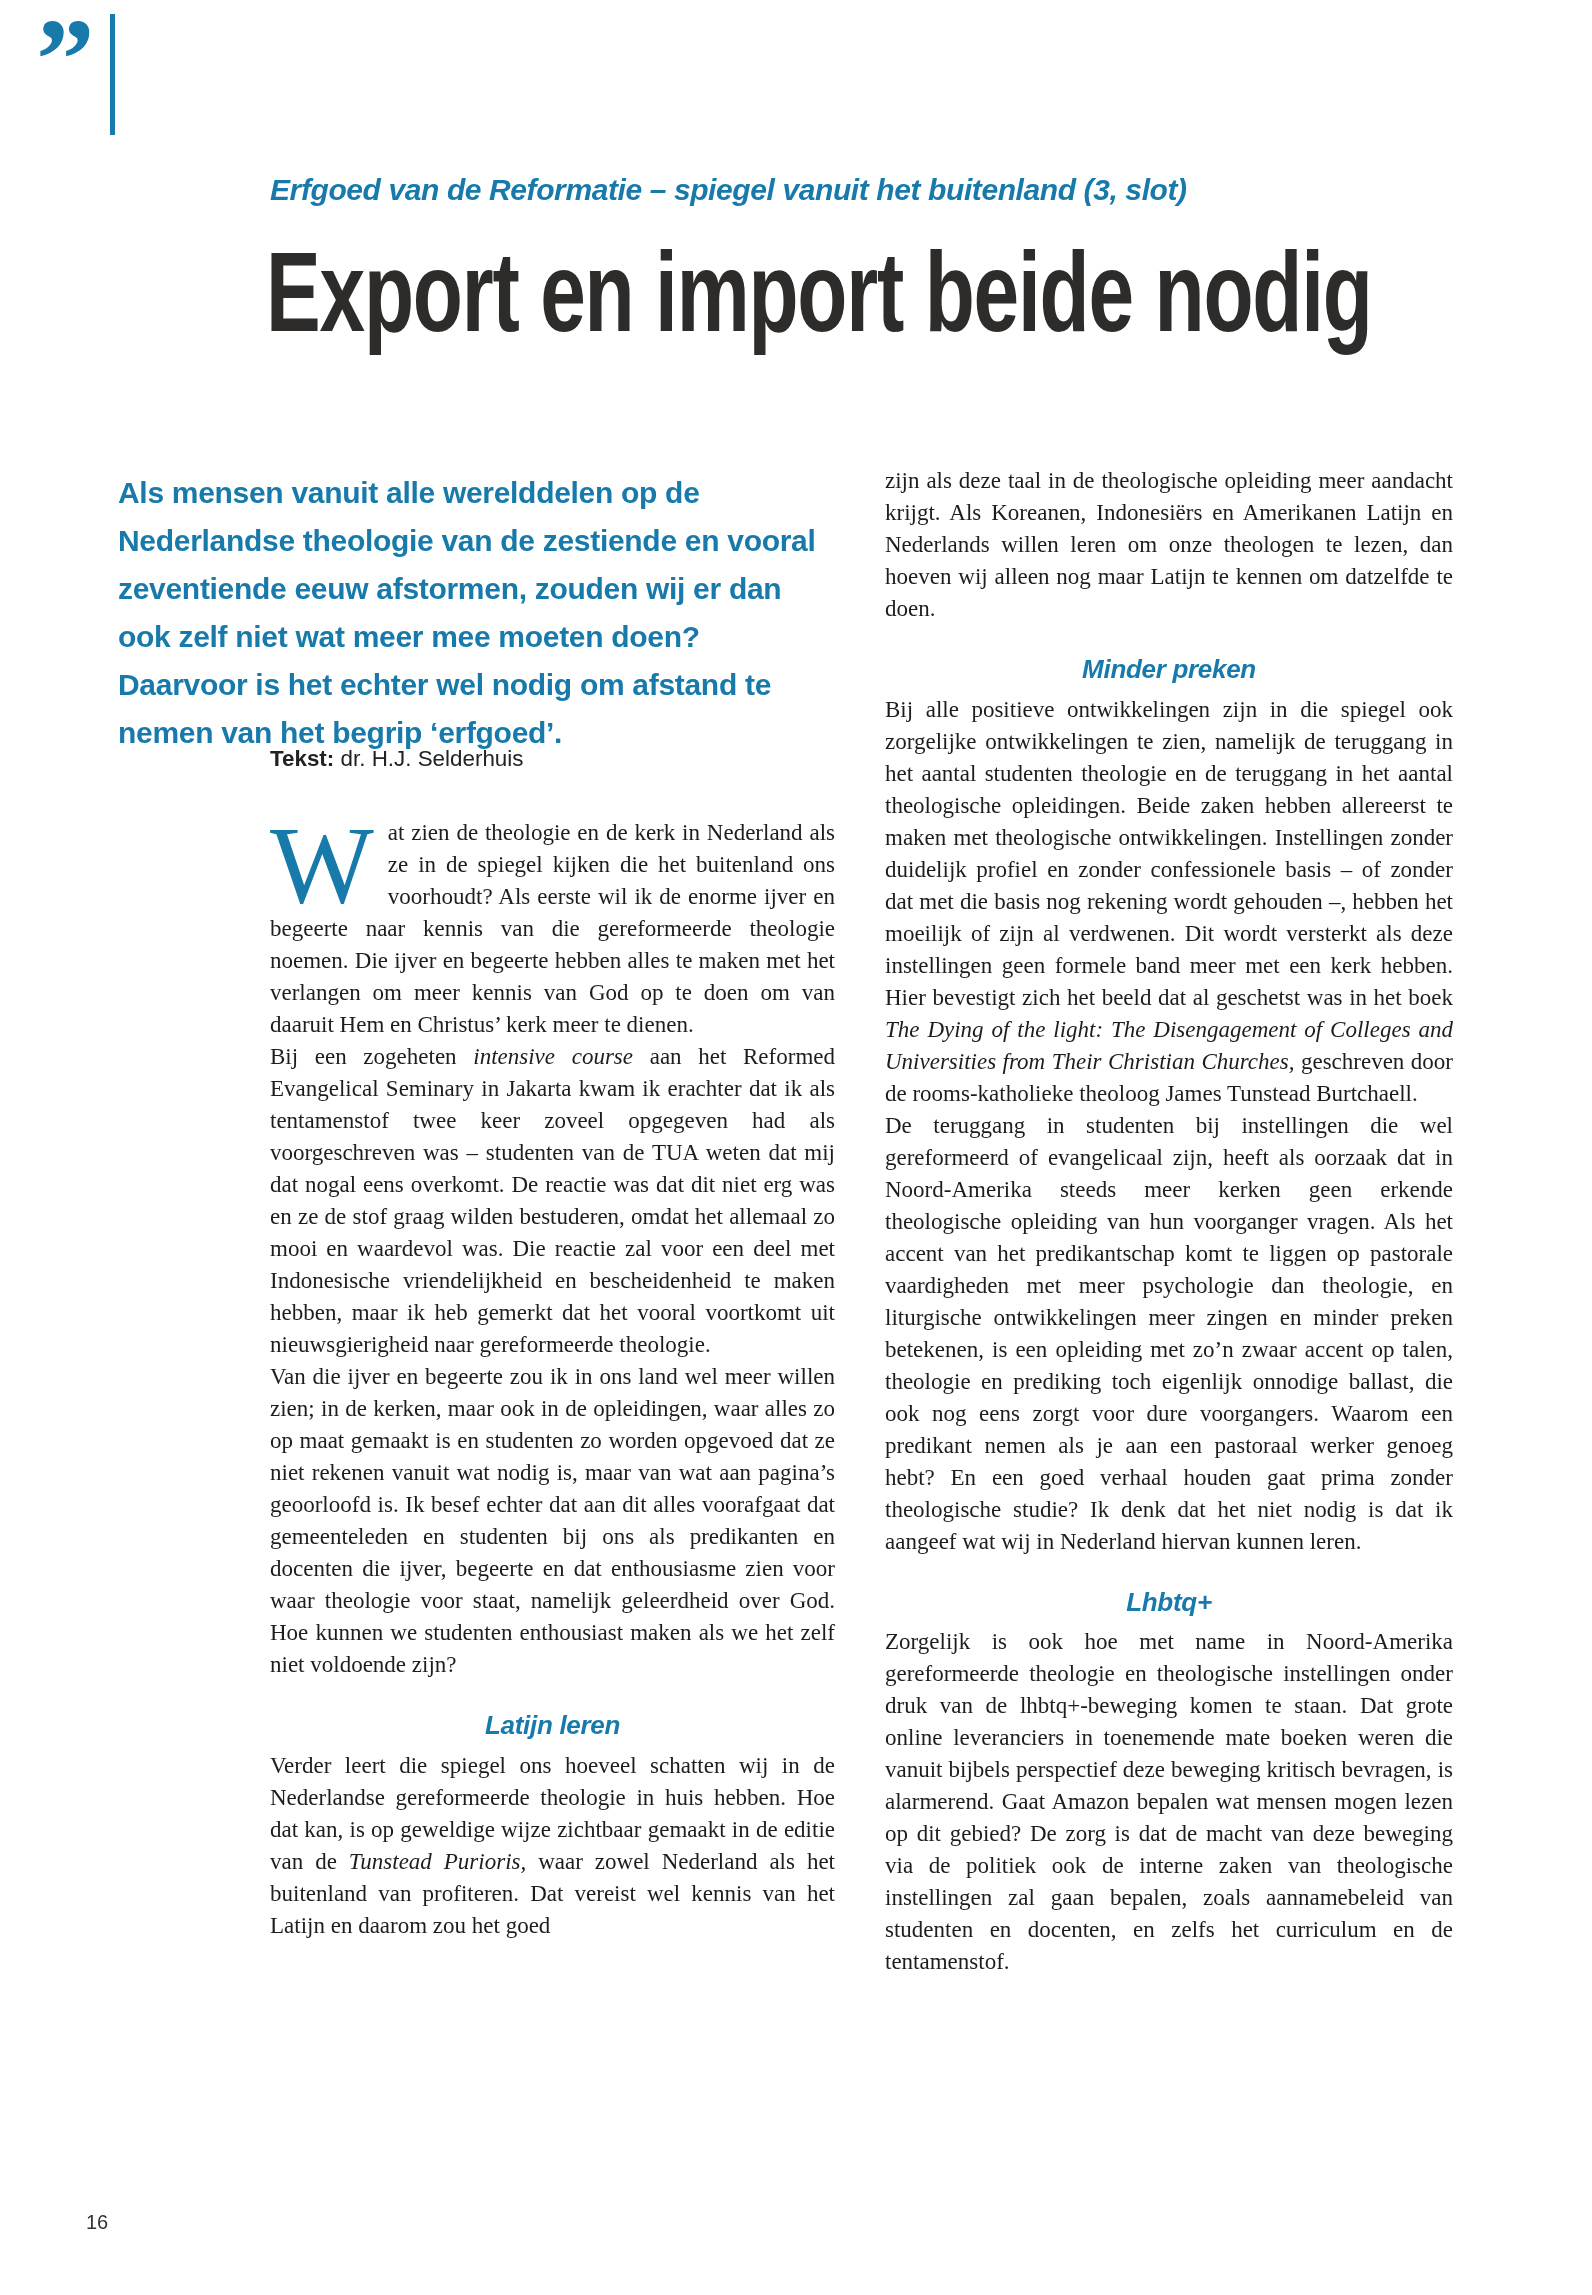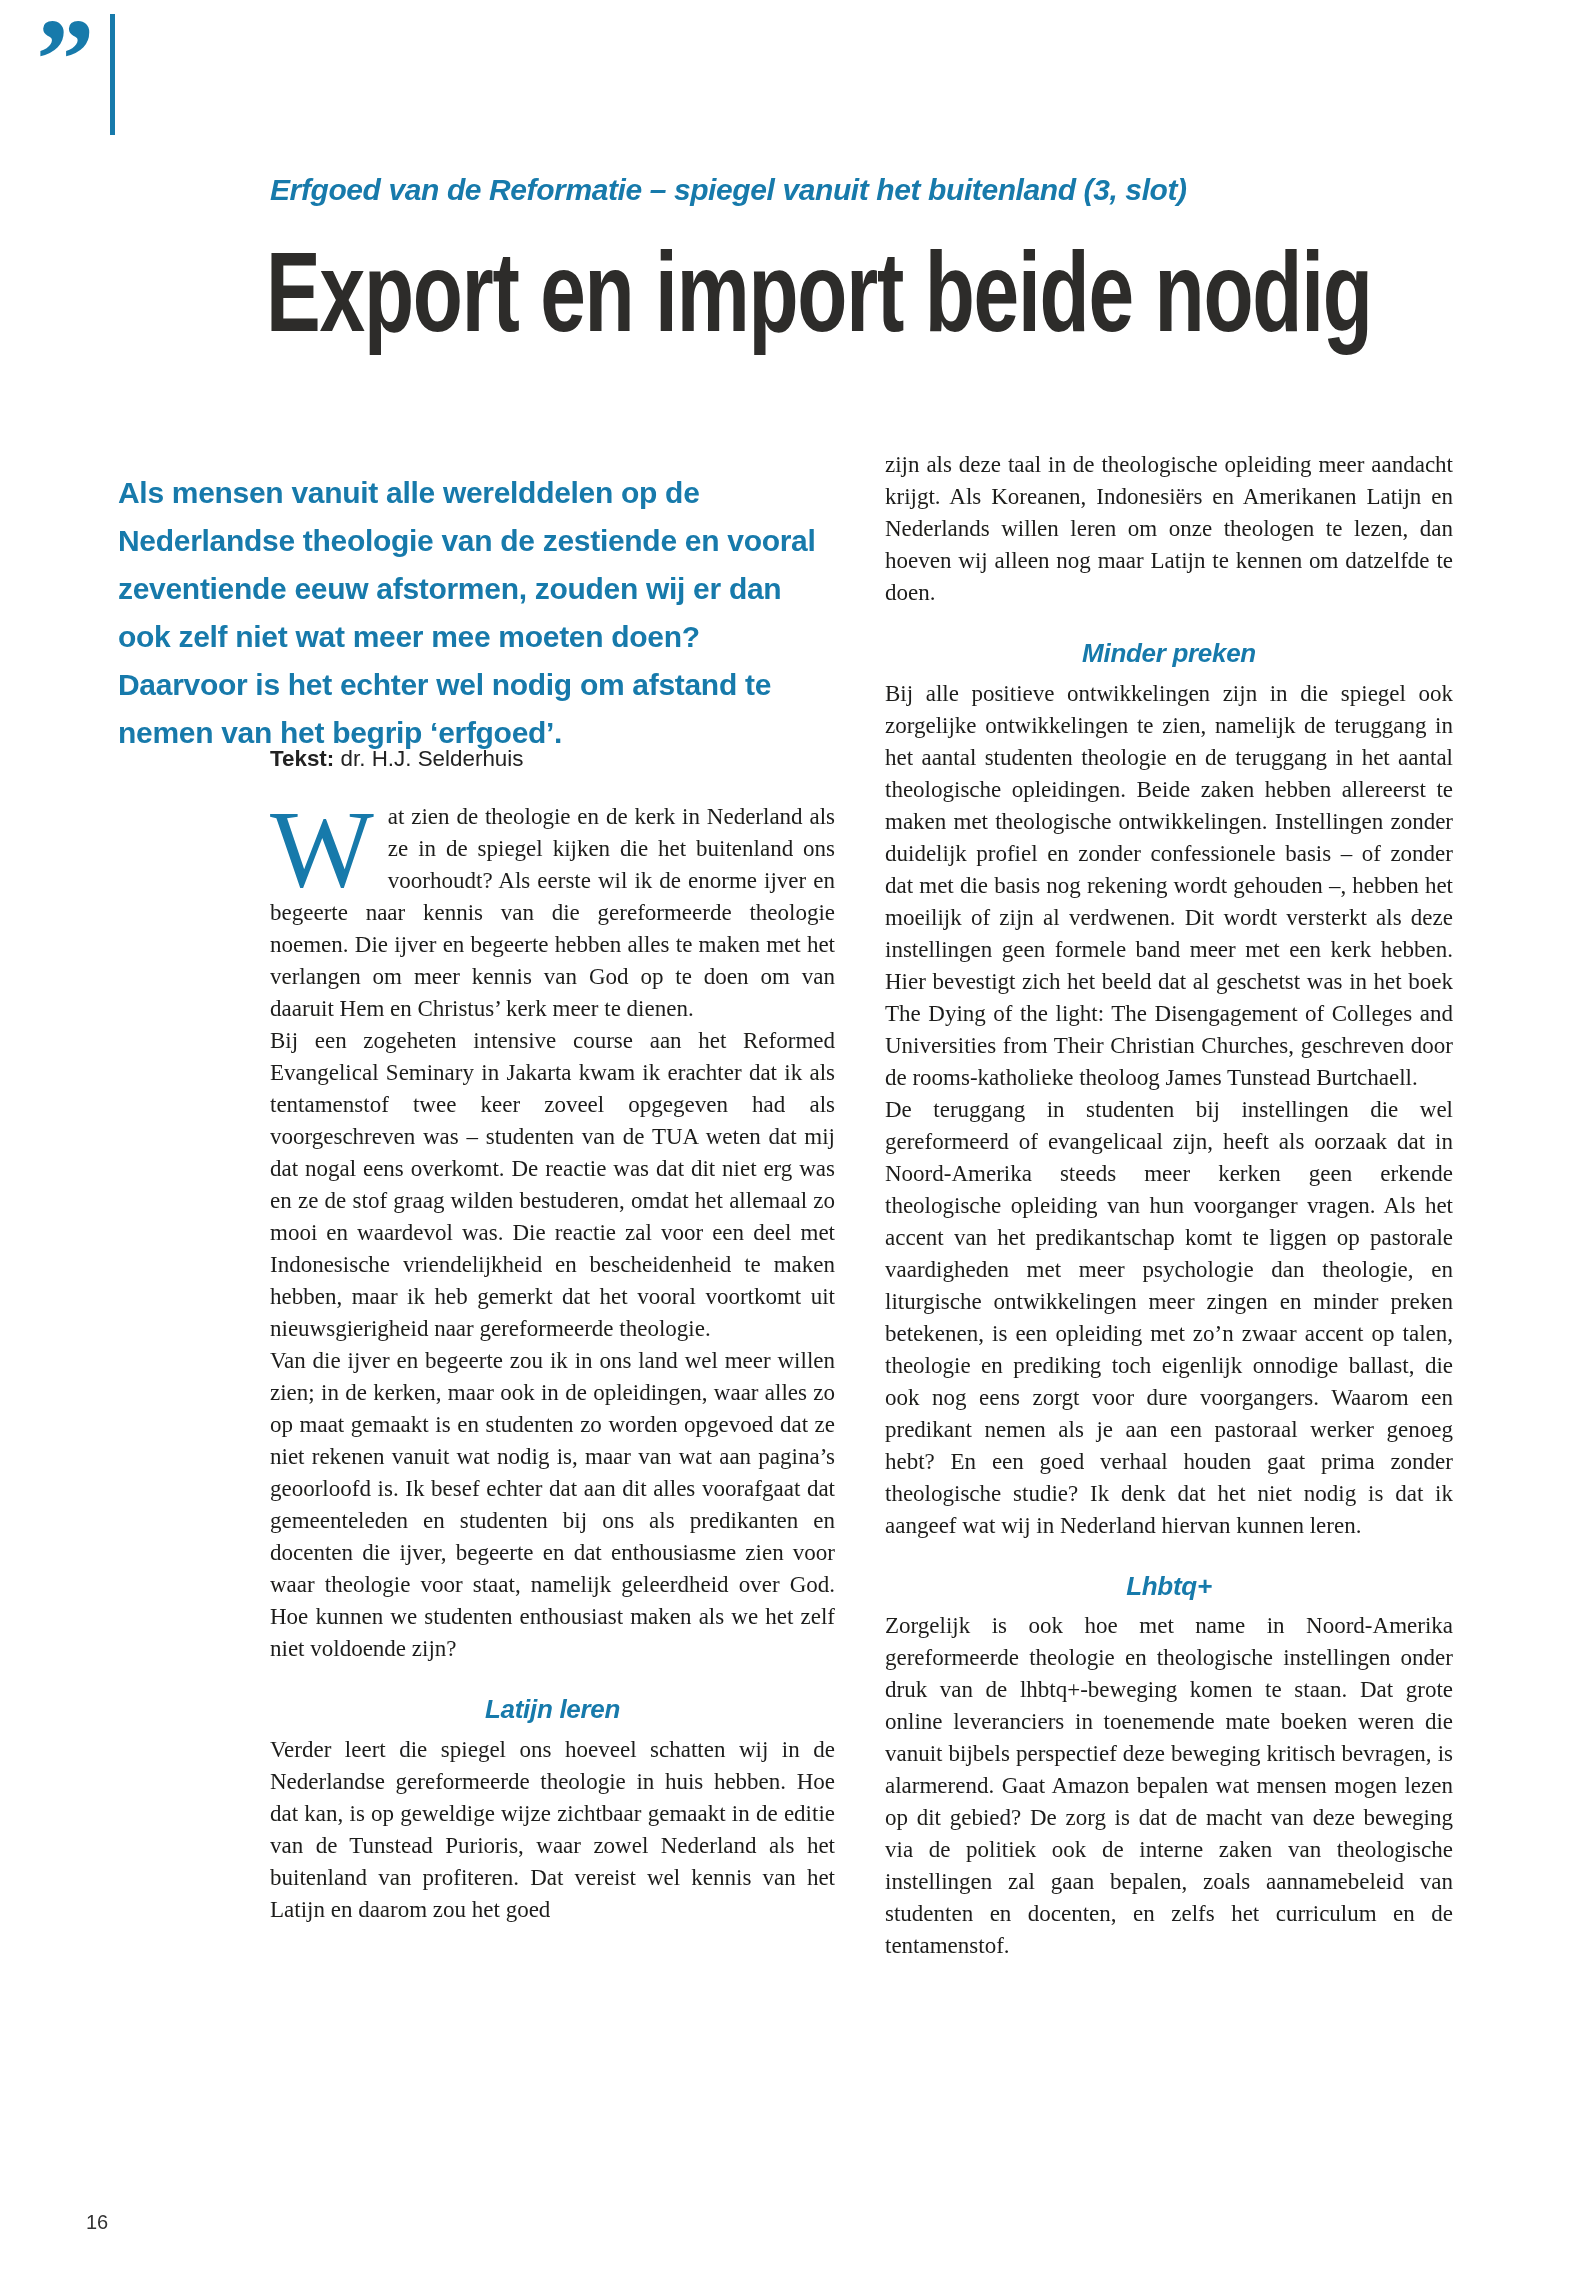--- a/index.html
+++ b/index.html
@@ -35,36 +35,36 @@
     font-size:30px; line-height:48px; color:#177aab; letter-spacing:-0.3px;
   }
   .byline {
     position:absolute; left:270px; top:746px;
     font-family:"Liberation Sans", sans-serif; font-size:22.4px; color:#222222;
   }
   .byline-label { font-weight:bold; }
   .col {
     position:absolute; text-align:justify;
     font-size:23px; line-height:32px; color:#1d1d1b;
-    -webkit-hyphens:auto; hyphens:auto;
+    -webkit-hyphens:auto; hyphens:auto;margin-top:16px;
   }
   .col-left  { left:270px;  top:801px; width:565px; }
   .col-right { left:885px; top:449px; width:568px; }
   .body-text { margin:0; }
   .sec-heading {
     font-family:"Liberation Sans", sans-serif; font-style:italic; font-weight:bold;
     font-size:26px; color:#177aab; margin:28px 0 8.6px 0; text-align:center;
     letter-spacing:-0.3px;
   }
   .dropcap {
     float:left; font-family:"Liberation Serif", serif;
     font-size:110px; line-height:88px; padding:3.5px 14px 0 0;
     color:#177aab;
   }
-  .it { }
+  .it { font-style:italic; }
   .footer { position:absolute; left:10px; top:2209px; width:1404px; height:35px; }
   .page-number {
     position:absolute; left:76px; top:1.7px;
     font-family:"Liberation Sans", sans-serif; font-size:20px; color:#333333;
   }
   .footer-center { position:absolute; left:0; top:0; width:1592px; text-align:center; }
   .pub-name {
     font-family:"Liberation Sans", sans-serif; font-weight:bold;
     font-size:20px; color:#222222;
   }

